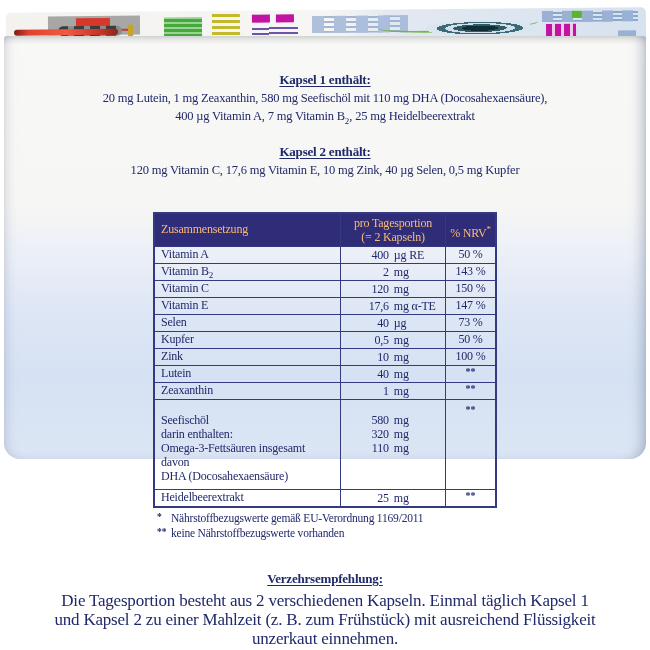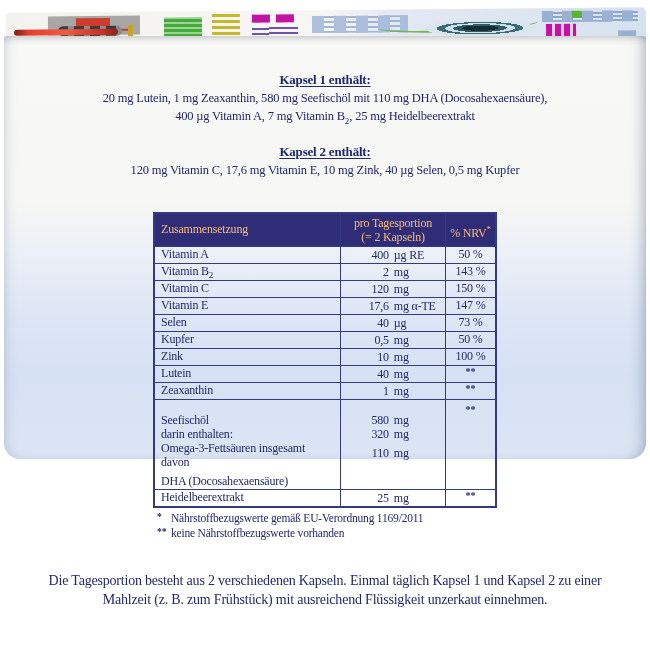--- a/index.html
+++ b/index.html
@@ -85,31 +85,31 @@
   .supstar{font-size:9px;vertical-align:top;position:relative;top:-2px;}
   td{padding:0;height:16px;vertical-align:middle;color:#20296b;}
   td.c1{padding-left:6px;text-align:left;}
   td.c3{text-align:center;}
   .val{display:flex;align-items:center;line-height:14px;}
   .num{width:46%;text-align:right;}
   .unit{flex:1;text-align:left;margin-left:5px;}
   .note{font-size:10px;font-weight:700;letter-spacing:0;position:relative;top:-2px;}
   tr.fish td{height:76px;vertical-align:top;padding-top:13px;}
   .fline{line-height:14px;}
-  .fgap{margin-top:5px;}
+  .fgap{}
   td.c3.top{vertical-align:top;padding-top:4px;}
 
   
   .footnotes{width:336px;margin:3px auto 0 auto;font-size:11.5px;line-height:15px;}
   .fn{display:flex;}
   .fn .marker{width:14px;flex:0 0 14px;font-size:9.5px;font-weight:700;position:relative;top:-1px;letter-spacing:0;}
   
   .dosage{margin-top:30px;}
   .dosage .heading{font-size:13px;}
-  .dosage p{width:556px;margin:4px auto 0 auto;font-size:14px;line-height:19px;}
+  .dosage p{width:556px;margin:4px auto 0 auto;font-size:17px;line-height:19px;}
 </style>
 </head>
 <body>
 
 <div class="scene">
 
   <div class="box-top">
     <div class="blob gray-card"></div>
     <div class="blob red-text"></div>
     <div class="blob red-underline"></div>
@@ -301,17 +301,18 @@
         <span class="marker">*</span>
         <span>Nährstoffbezugswerte gemäß EU-Verordnung 1169/2011</span>
       </div>
       <div class="fn">
         <span class="marker">**</span>
         <span>keine Nährstoffbezugswerte vorhanden</span>
       </div>
     </div>
 
     <div class="dosage center">
+      <div class="heading">Verzehrsempfehlung:</div>
       <p>Die Tagesportion besteht aus 2 verschiedenen Kapseln. Einmal täglich Kapsel 1 und Kapsel 2 zu einer Mahlzeit (z. B. zum Frühstück) mit ausreichend Flüssigkeit unzerkaut einnehmen.</p>
     </div>
 
   </div>
 </div>
 
 </body></html>

